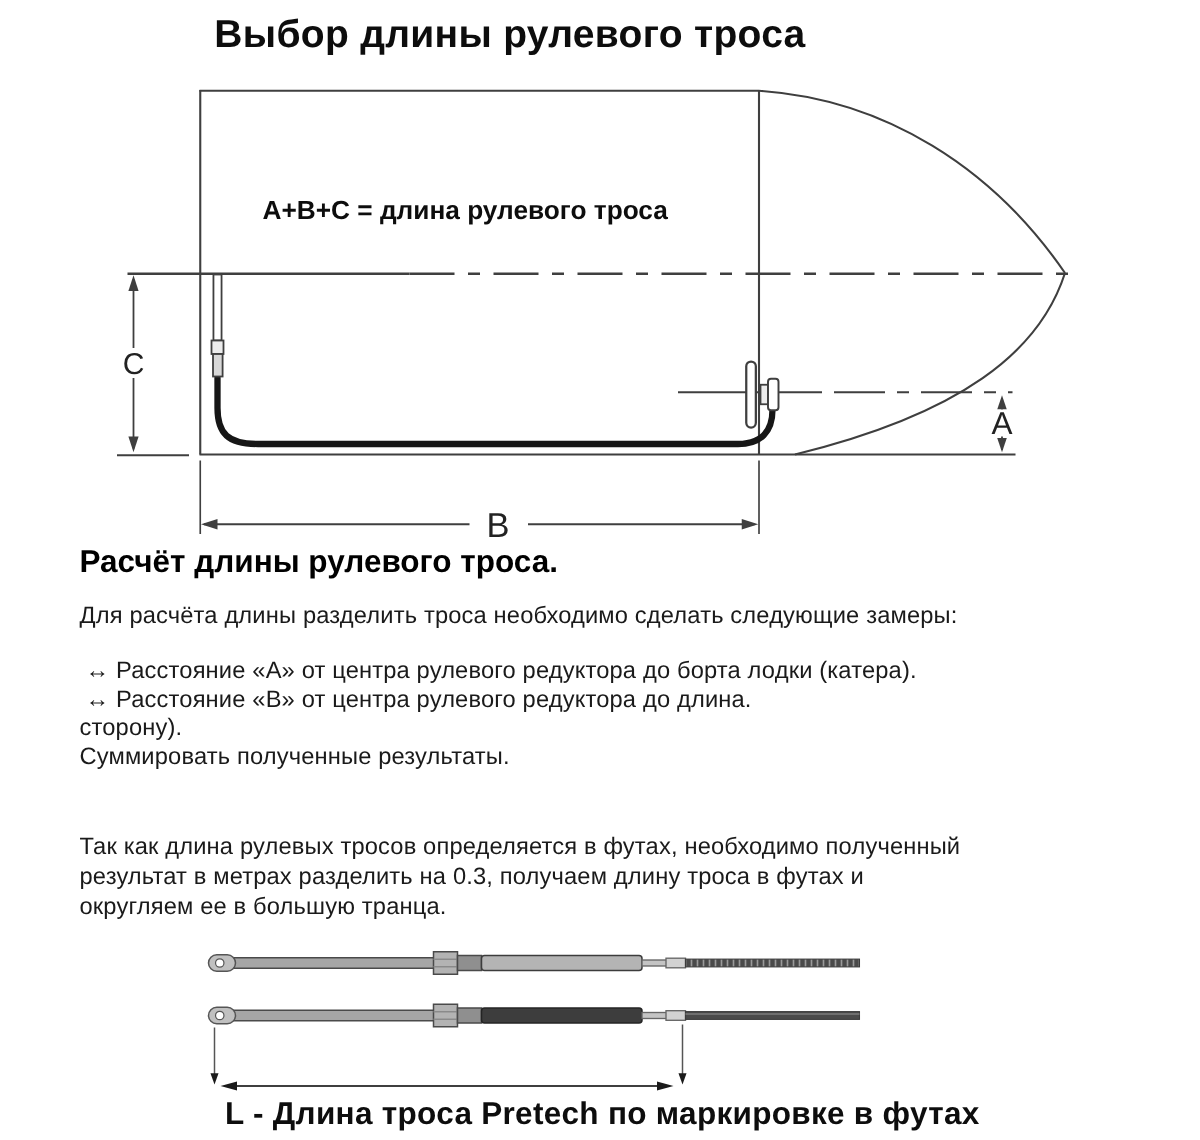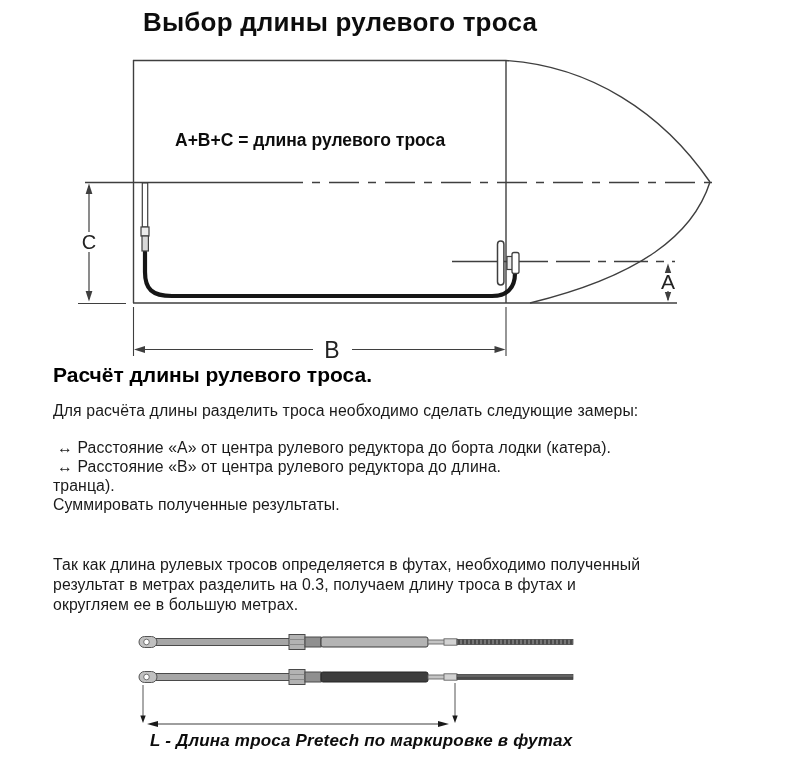--- a/index.html
+++ b/index.html
@@ -15,23 +15,22 @@
   }
   #boat-figure{left:0;top:50px;}
   #cable-figure{left:0;top:618px;}
   .body-text{left:53px;width:700px;color:#1a1a1a;}
   #calc-heading{top:363px;font-size:21px;font-weight:bold;color:#000;}
   #intro-line{top:402px;font-size:15.8px;letter-spacing:0.1px;}
   #measure-block{top:438px;font-size:15.8px;line-height:19px;letter-spacing:0.1px;}
   #measure-block .bullet{padding-left:4px;}
   #conversion-block{top:547px;font-size:15.8px;line-height:20px;letter-spacing:0.1px;margin-top:8px;}
   #cable-caption{
-    left:150px;top:731px;font-size:17px;font-weight:bold;color:#0d0d0d;
+    left:150px;top:731px;font-size:21px;font-weight:bold;color:#0d0d0d;
     letter-spacing:0.2px;
-    font-style:italic;
   }
   svg text{font-family:"Liberation Sans","DejaVu Sans",sans-serif;}
   .dim-label{fill:#222;}
 </style>
 </head>
 <body>
 
 <div class="abs" id="page-title">Выбор длины рулевого троса</div>
 
 <svg class="abs" id="boat-figure" width="800" height="315" viewBox="0 50 800 315">
@@ -96,28 +95,28 @@
 
   <text x="175" y="146" font-size="17.5" font-weight="bold" fill="#0d0d0d">A+B+C = длина рулевого троса</text>
 </svg>
 
 <div class="abs body-text" id="calc-heading">Расчёт длины рулевого троса.</div>
 <div class="abs body-text" id="intro-line">Для расчёта длины разделить троса необходимо сделать следующие замеры:</div>
 
 <div class="abs body-text" id="measure-block">
   <div class="bullet">↔ Расстояние «А» от центра рулевого редуктора до борта лодки (катера).</div>
   <div class="bullet">↔ Расстояние «В» от центра рулевого редуктора до длина.</div>
-  <div>транца).</div>
+  <div>сторону).</div>
   <div>Суммировать полученные результаты.</div>
 </div>
 
 <div class="abs body-text" id="conversion-block">
   <div>Так как длина рулевых тросов определяется в футах, необходимо полученный</div>
   <div>результат в метрах разделить на 0.3, получаем длину троса в футах и</div>
-  <div>округляем ее в большую метрах.</div>
+  <div>округляем ее в большую транца.</div>
 </div>
 
 <svg class="abs" id="cable-figure" width="800" height="142" viewBox="0 618 800 142">
   <defs>
     <pattern id="ribs" width="4" height="8" patternUnits="userSpaceOnUse">
       <rect width="4" height="8" fill="#4a4a4a"></rect>
       <line x1="1" y1="0" x2="1" y2="8" stroke="#9a9a9a" stroke-width="1.1"></line>
     </pattern>
   </defs>
 

